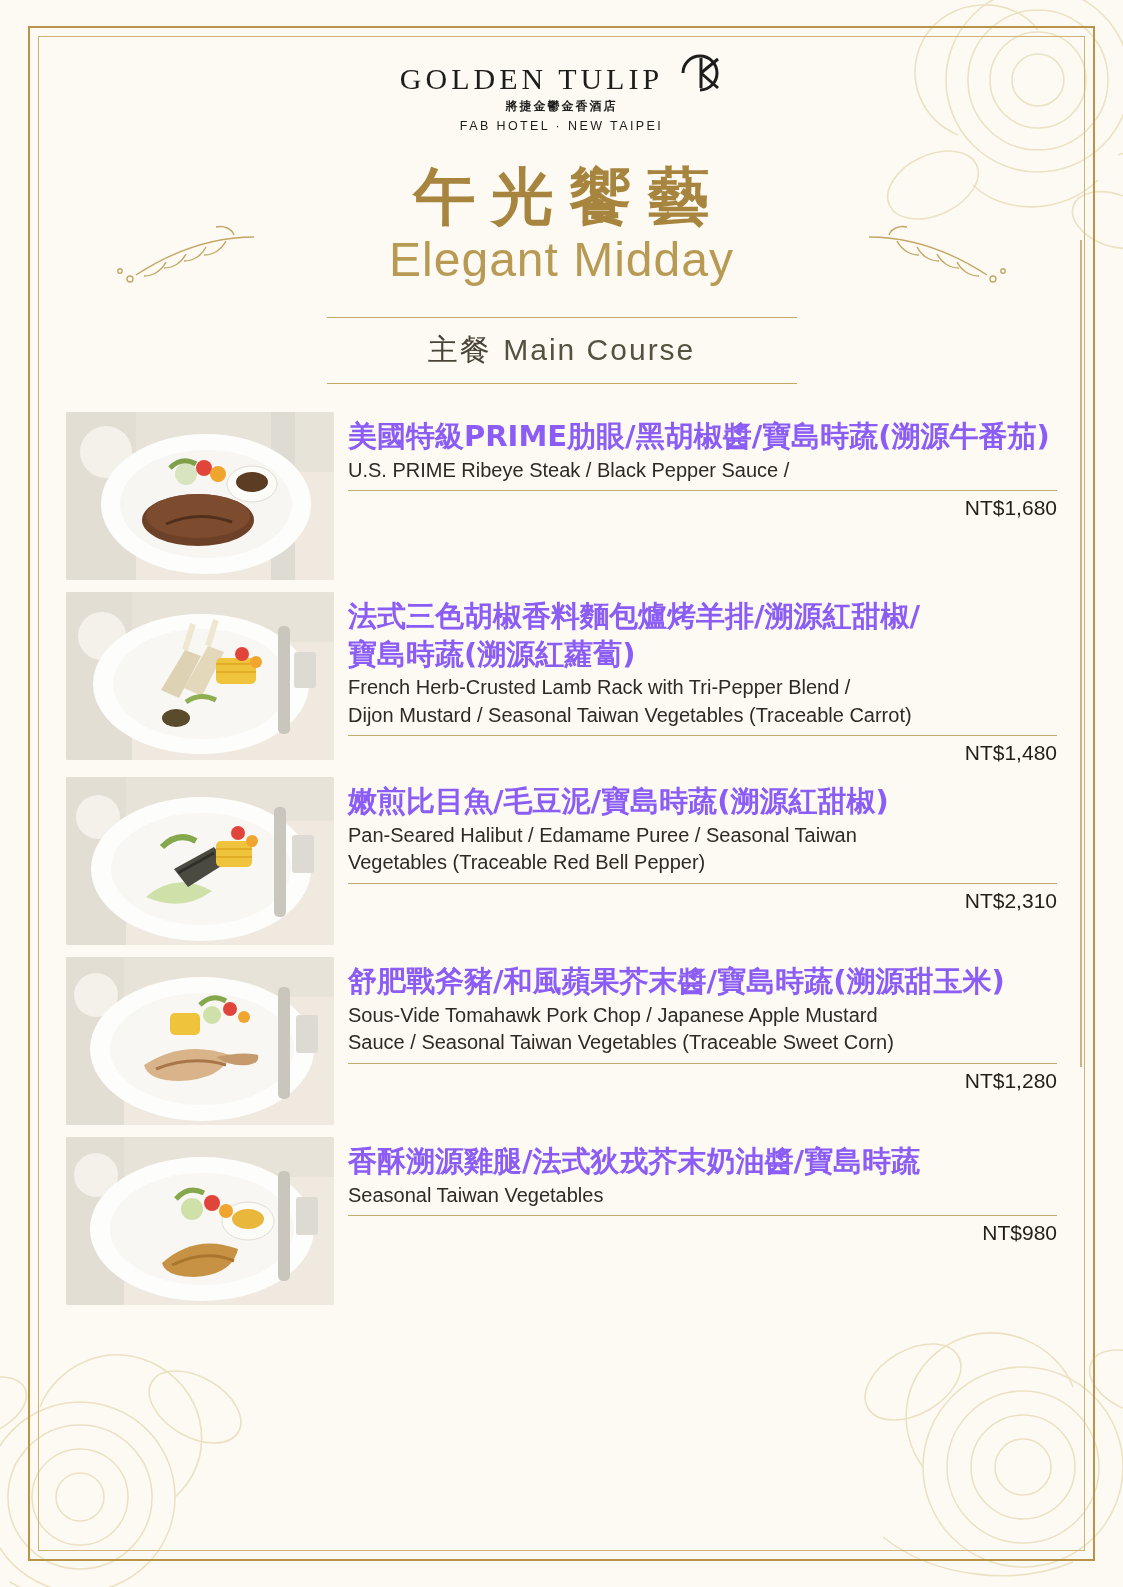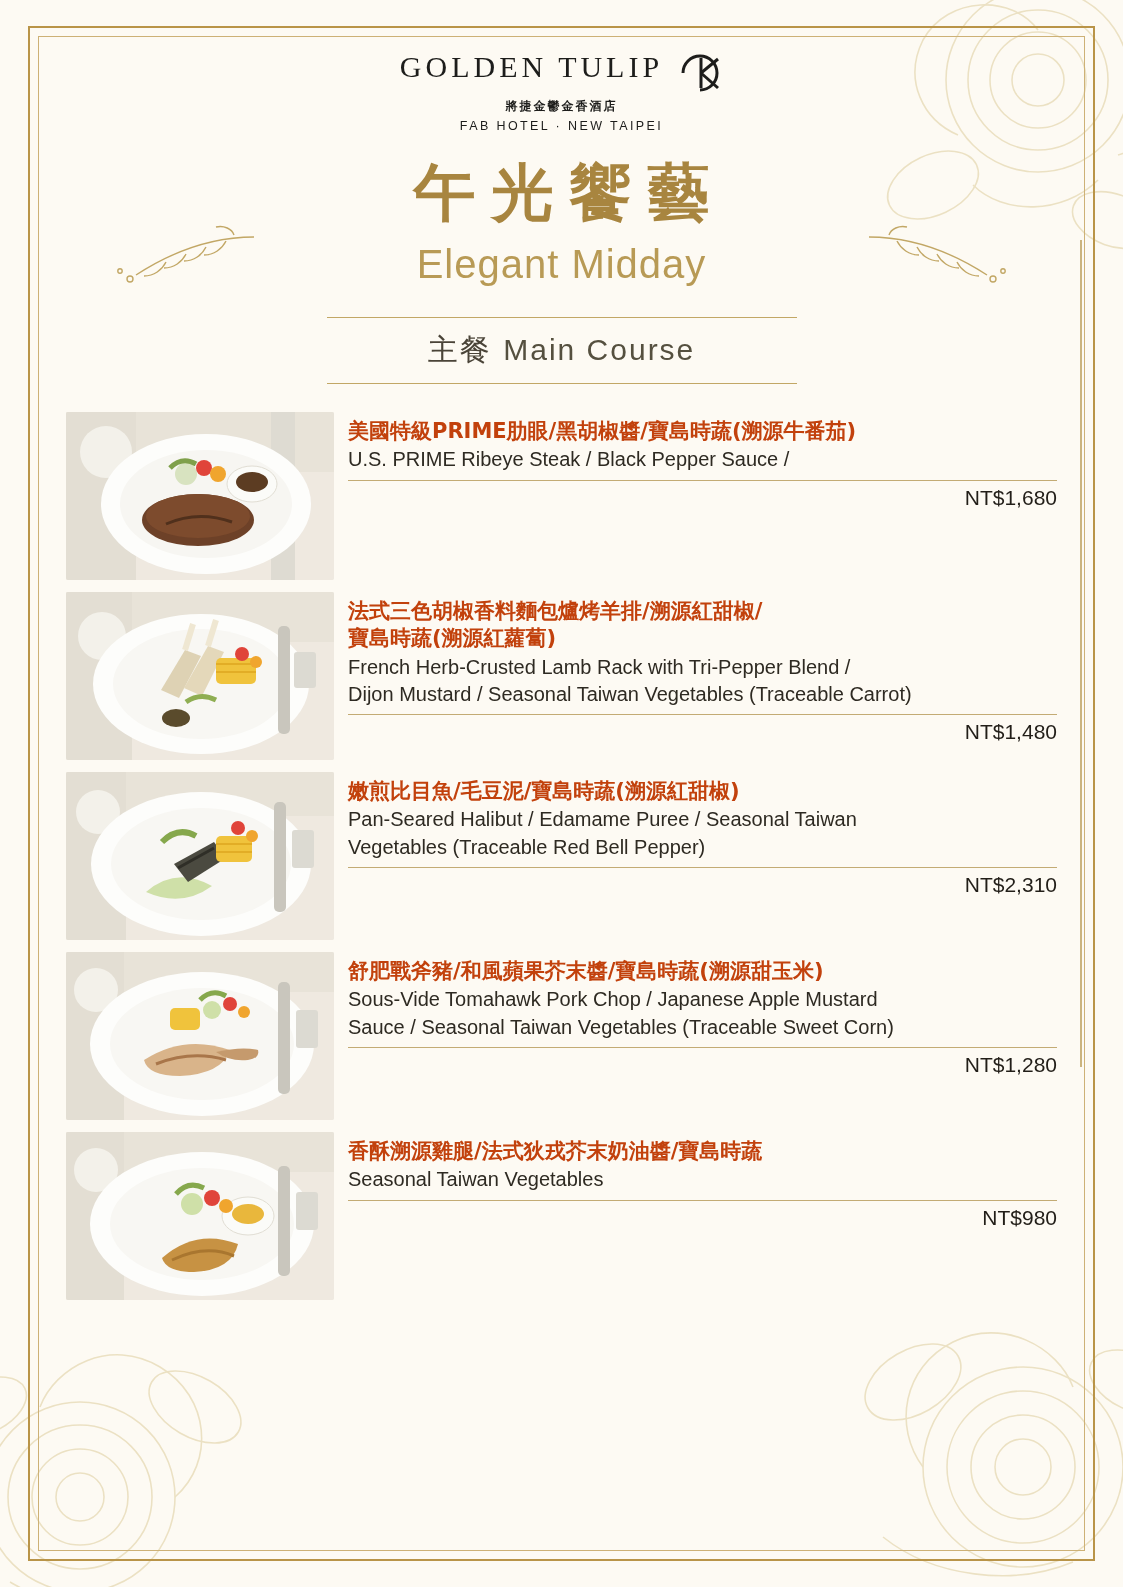--- a/index.html
+++ b/index.html
@@ -51,21 +51,21 @@
     height: 100%;
   }
 
   
   .logo-block {
     text-align: center;
     margin-top: 4px;
   }
   .logo-row {
     display: flex;
-    align-items: flex-start;
+    align-items: flex-end;
     justify-content: center;
     gap: 14px;
   }
   .logo-wordmark {
     font-family: "Liberation Serif", serif;
     font-size: 30px;
     letter-spacing: 4px;
     color: #1d1d1b;
     font-weight: 400;
   }
@@ -89,35 +89,35 @@
     margin-top: 4px;
   }
 
   
   .title-block {
     text-align: center;
     margin-top: 26px;
     position: relative;
   }
   .title-cn {
-    font-family: Liberation Mono, monospace;
+    font-family: Liberation Serif, serif;
     font-size: 62px;
     font-weight: 700;
     letter-spacing: 16px;
     color: #a8853f;
     line-height: 1.05;
     text-indent: 16px;
     margin-top: 32px;
   }
   .title-en {
     font-family: "Liberation Sans", sans-serif;
-    font-size: 40px;
+    font-size: 48px;
     color: #b89a55;
     letter-spacing: 1px;
-    margin-top: 12px;
+    margin-top: 2px;
   }
   .leaf {
     position: absolute;
     top: 58px;
   }
   .leaf-left { left: 40px; }
   .leaf-right { right: 40px; }
 
   
   .section {
@@ -165,23 +165,23 @@
   .item-text {
     flex: 1;
     padding-left: 14px;
     display: flex;
     flex-direction: column;
     justify-content: flex-start;
     padding-top: 6px;
   }
   .name-cn {
     font-family: "DejaVu Sans", sans-serif;
-    font-size: 21px;
+    font-size: 29px;
     font-weight: 700;
-    color: #c2410c;
+    color: #8b5cf6;
     line-height: 1.3;
   }
   .name-en {
     font-family: "Liberation Sans", sans-serif;
     font-size: 20px;
     color: #2e2a22;
     line-height: 1.32;
     margin-top: 1px;
   }
   .price-rule {

